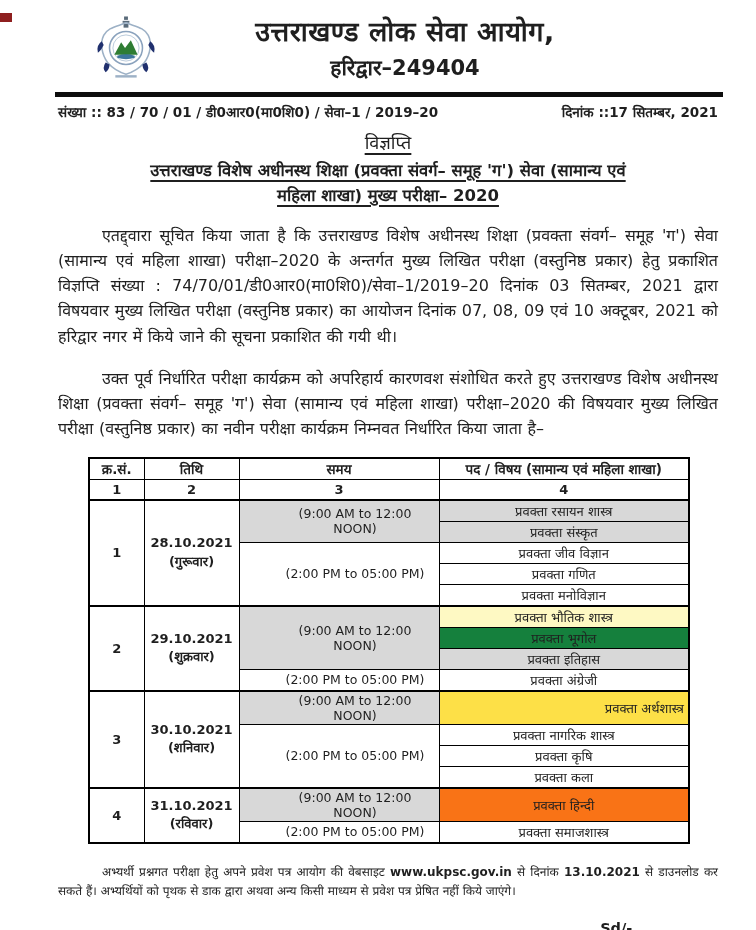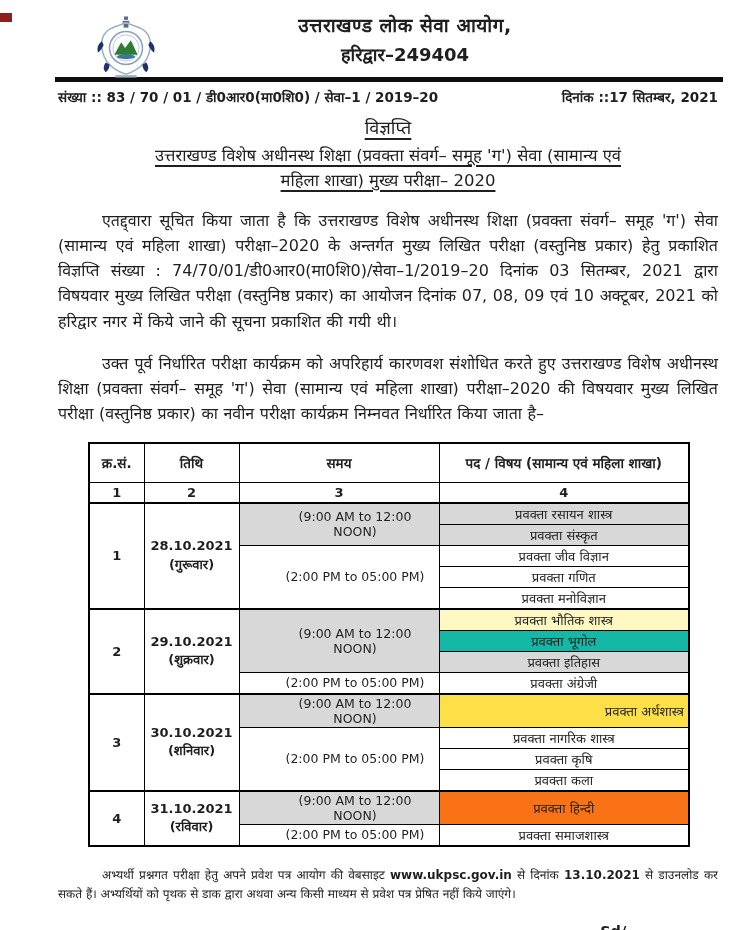--- a/index.html
+++ b/index.html
@@ -7,37 +7,37 @@
   body {
     width:756px; height:930px;
     font-family:"DejaVu Sans","Liberation Sans",sans-serif;
     color:#1f1f1f; position:relative; overflow:hidden;
   }
   .scan-mark { position:absolute; left:0; top:13px; width:12px; height:9px; background:#8e1f1f; }
   .page { padding:12px 38px 0 58px; }
 
   .header { position:relative; }
   .logo { position:absolute; left:34px; top:4px; width:68px; height:64px; }
-  .org-name { text-align:center; font-size:19px; font-weight:bold; letter-spacing:0.5px; padding-left:34px; }
-  .org-addr { text-align:center; font-size:18px; font-weight:bold; margin-top:4px; padding-left:34px; }
+  .org-name { text-align:center; font-size:27px; font-weight:bold; letter-spacing:0.5px; padding-left:34px; }
+  .org-addr { text-align:center; font-size:21px; font-weight:bold; margin-top:4px; padding-left:34px; }
 
   .rule { height:5px; background:#0d0d0d; margin:11px 0 0 -3px; width:668px; }
 
   .meta { display:flex; justify-content:space-between; font-size:13.5px; font-weight:bold; margin-top:6px;gap:12px; }
 
   .notice-title { text-align:center; font-size:18px; font-weight:normal; margin-top:9px; }
   .u { text-decoration:underline; text-underline-offset:4px; text-decoration-thickness:1.5px; }
-  .subject { text-align:center; font-size:16.5px; font-weight:normal; margin-top:5px; line-height:1.5; }
+  .subject { text-align:center; font-size:16.5px; font-weight:bold; margin-top:5px; line-height:1.5; }
 
   .para { font-size:16px; line-height:1.58; text-align:justify; text-indent:44px; margin-top:14px; word-spacing:0.5px; }
   .para + .para { margin-top:17px; }
 
   table.exam-table { border-collapse:collapse; table-layout:fixed; width:600px; margin:15px 0 0 30px; border:2px solid #000; }
   .exam-table th, .exam-table td { border:1px solid #000; text-align:center; vertical-align:middle; padding:1px 4px; }
-  .exam-table thead th { font-size:13.5px; font-weight:bold; height:40px; }
+  .exam-table thead th { font-size:13.5px; font-weight:bold; height:22px; }
   .exam-table tr.numrow td { font-weight:bold; height:20px; font-size:13px; }
   .exam-table tbody td { font-size:13px; height:20px; }
   .exam-table td.shaded { background:#d8d8d8; }
   .exam-table tr.group-start td { border-top-width:2px; }
   .exam-table td.sn-cell { font-weight:bold; }
   .exam-table td.date-cell { font-weight:bold; line-height:1.4; }
   .exam-table td.time-cell { font-size:12.5px;padding-left:36px; }
 
   .footer-para { font-size:12px; line-height:1.6; text-align:justify; text-indent:44px; margin-top:19px; }
   .footer-para .b { font-weight:bold; }
@@ -141,21 +141,21 @@
         <tr class="group-start">
           <td class="sn-cell" rowspan="4">2</td>
           <td class="date-cell" rowspan="4">
             <div>29.10.2021</div>
             <div>(शुक्रवार)</div>
           </td>
           <td class="time-cell shaded" rowspan="3" style="background: rgb(216, 216, 216);">(9:00 AM to 12:00 NOON)</td>
           <td class="subject-cell shaded" style="background: #fef9c3;">प्रवक्ता भौतिक शास्त्र</td>
         </tr>
         <tr>
-          <td class="subject-cell shaded" style="background: #14b8a6;">प्रवक्ता भूगोल</td>
+          <td class="subject-cell shaded" style="background: #15803d;">प्रवक्ता भूगोल</td>
         </tr>
         <tr>
           <td class="subject-cell shaded" style="background: rgb(216, 216, 216);">प्रवक्ता इतिहास</td>
         </tr>
         <tr>
           <td class="time-cell" rowspan="1">(2:00 PM to 05:00 PM)</td>
           <td class="subject-cell">प्रवक्ता अंग्रेजी</td>
         </tr>
         <tr class="group-start">
           <td class="sn-cell" rowspan="4">3</td>

